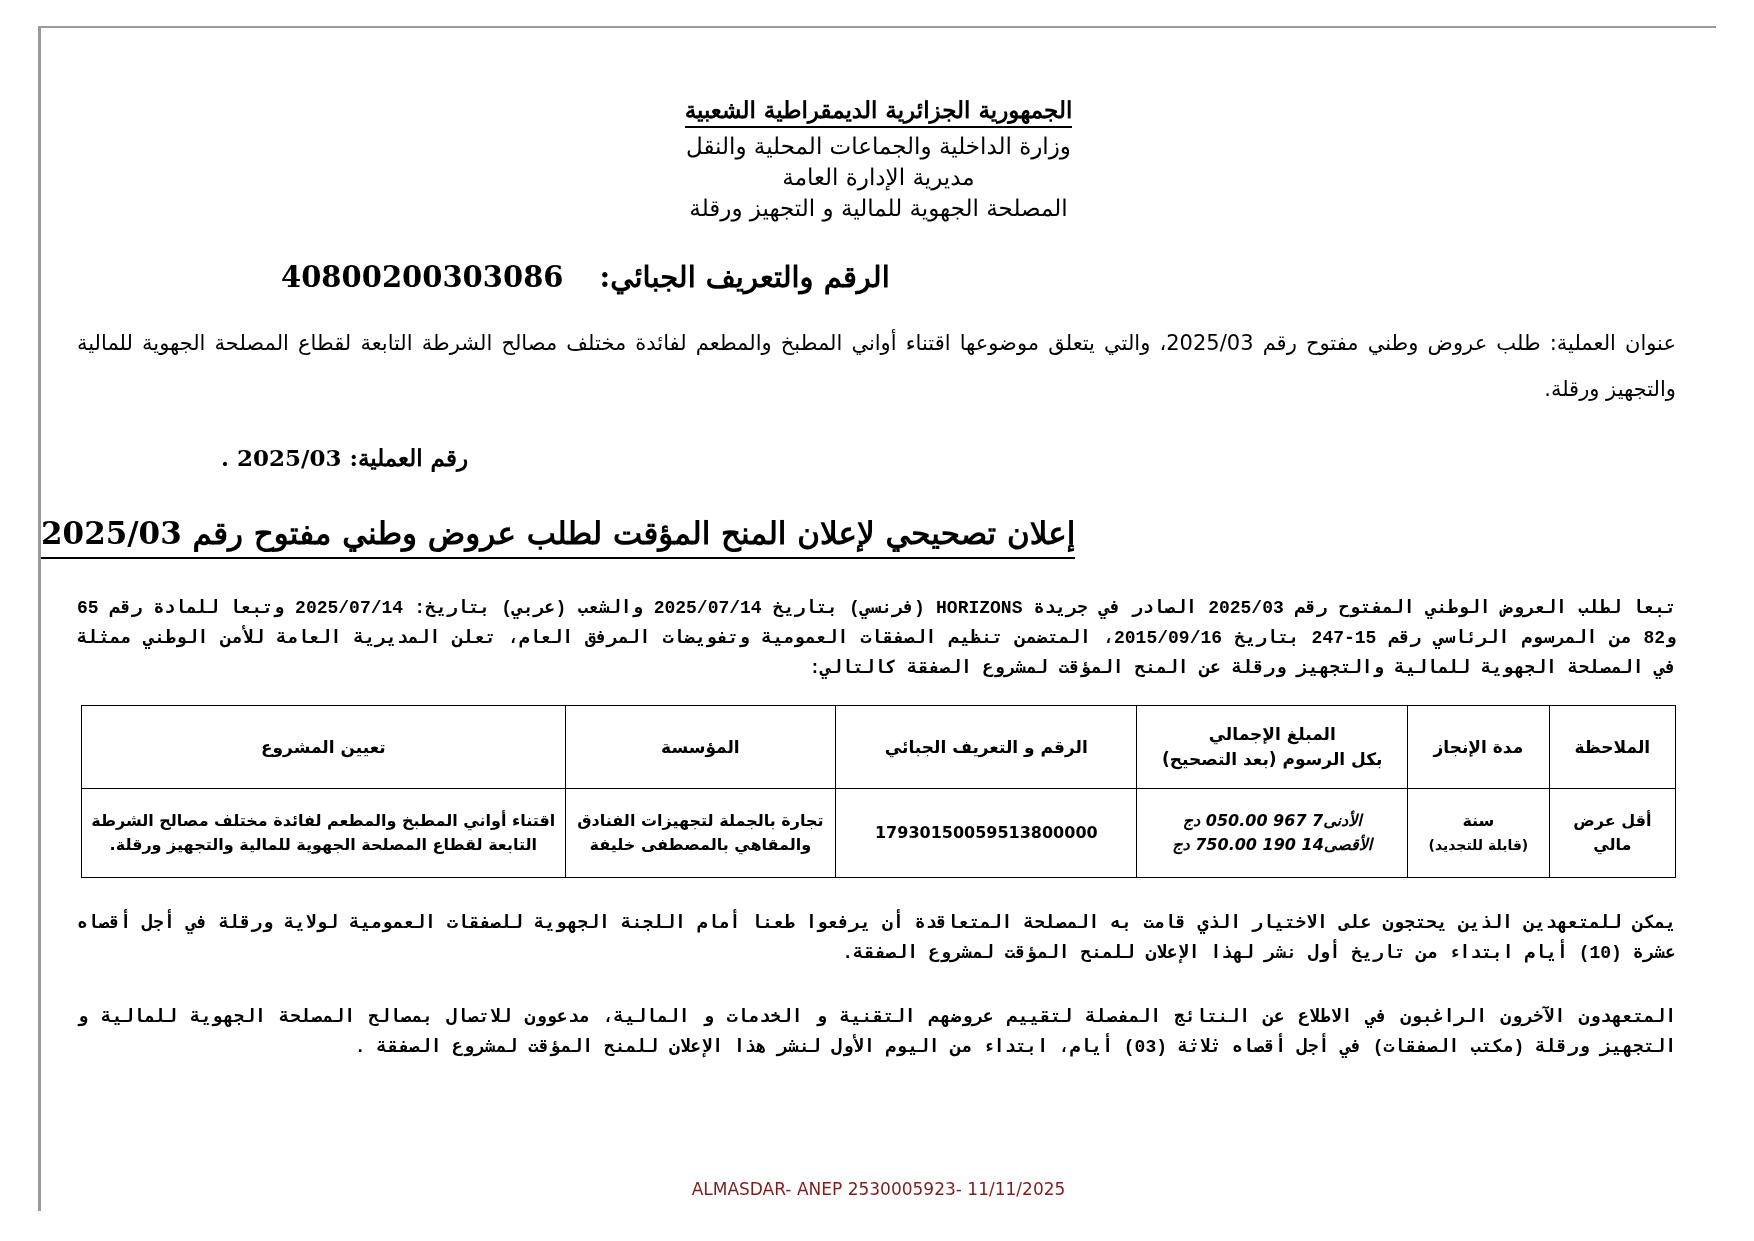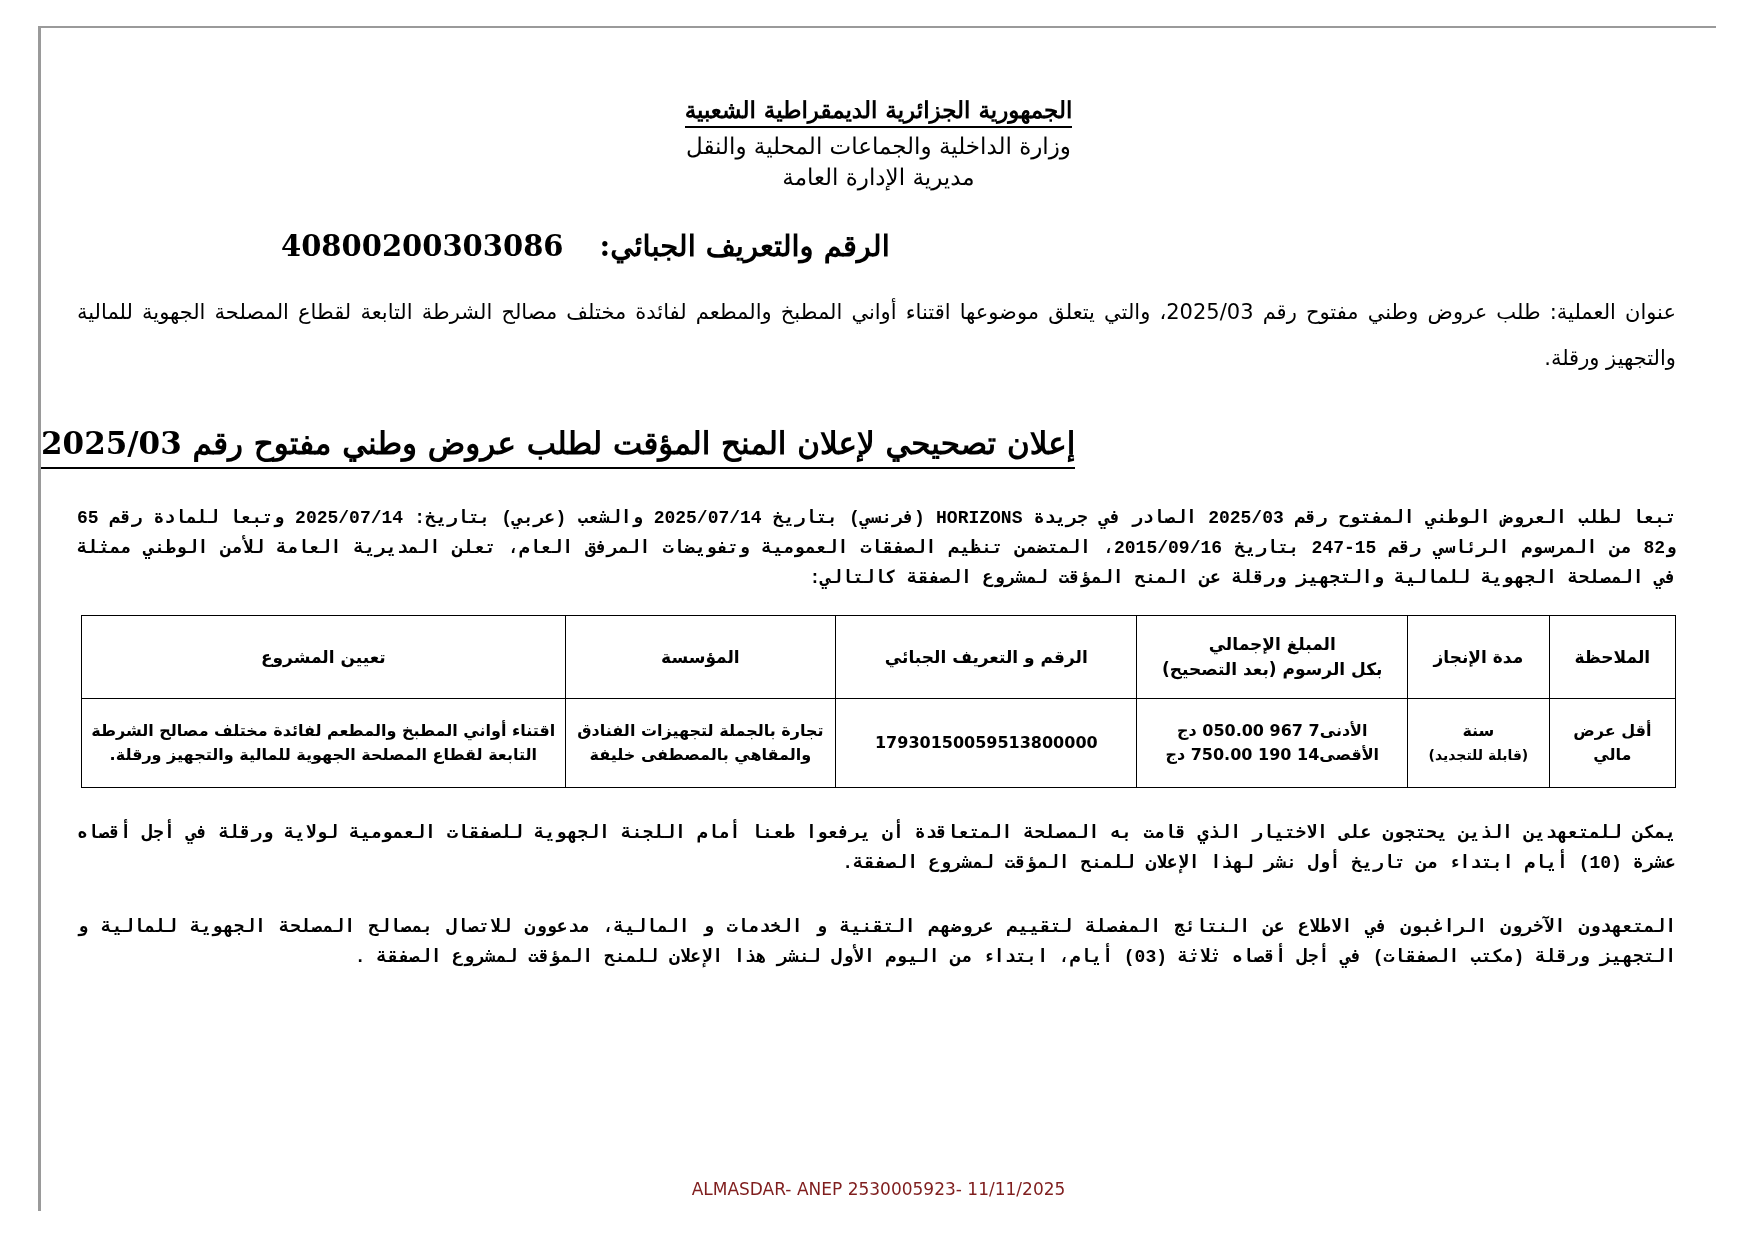--- a/index.html
+++ b/index.html
@@ -168,20 +168,21 @@
   .col-taxid     { width: 19%; }
   .col-amount    { width: 17%; }
   .col-duration  { width: 8.5%; }
   .col-remark    { width: 7.5%; }
 
   td.amount-cell {
     direction: rtl;
     text-align: center;
     white-space: nowrap;
     font-size: 17px;
+    font-style: italic;
   }
   td.amount-cell .amt-line {
     display: block;
     white-space: nowrap;
   }
   td.taxid-cell {
     direction: ltr;
     font-size: 18px;
     letter-spacing: 0px;
     white-space: nowrap;
@@ -212,29 +213,31 @@
 
 <div class="page-sheet">
   <div class="page-inner">
 
     <div class="letterhead">
       <div>
         <span class="lh-line bold">الجمهورية الجزائرية الديمقراطية الشعبية</span>
       </div>
       <div class="lh-line">وزارة الداخلية والجماعات المحلية والنقل</div>
       <div class="lh-line">مديرية الإدارة العامة</div>
+      <div class="lh-line">المصلحة الجهوية للمالية و التجهيز ورقلة</div>
     </div>
 
     <div class="row-tax">
       <span class="tax-label">الرقم والتعريف الجبائي:</span>
       <span class="tax-value">40800200303086</span>
     </div>
 
     <div class="block-subject">عنوان العملية: طلب عروض وطني مفتوح رقم 2025/03، والتي يتعلق موضوعها  اقتناء أواني المطبخ والمطعم لفائدة مختلف مصالح الشرطة التابعة لقطاع المصلحة الجهوية للمالية والتجهيز ورقلة.</div>
 
+    <div class="row-opnum">رقم العملية: 2025/03 .</div>
 
     <div class="main-title">
       <span>إعلان تصحيحي لإعلان المنح المؤقت لطلب عروض وطني مفتوح رقم 2025/03</span>
     </div>
 
     <div class="para para-intro">تبعا لطلب العروض الوطني المفتوح رقم 2025/03 الصادر في جريدة HORIZONS (فرنسي) بتاريخ 2025/07/14 والشعب (عربي) بتاريخ: 2025/07/14 وتبعا للمادة رقم 65 و82 من المرسوم الرئاسي رقم 15-247 بتاريخ 2015/09/16، المتضمن تنظيم الصفقات العمومية وتفويضات المرفق العام، تعلن المديرية العامة للأمن الوطني ممثلة في المصلحة الجهوية للمالية والتجهيز ورقلة عن المنح المؤقت لمشروع الصفقة كالتالي:</div>
 
     <div class="table-wrap">
       <table class="award">
         <thead>

